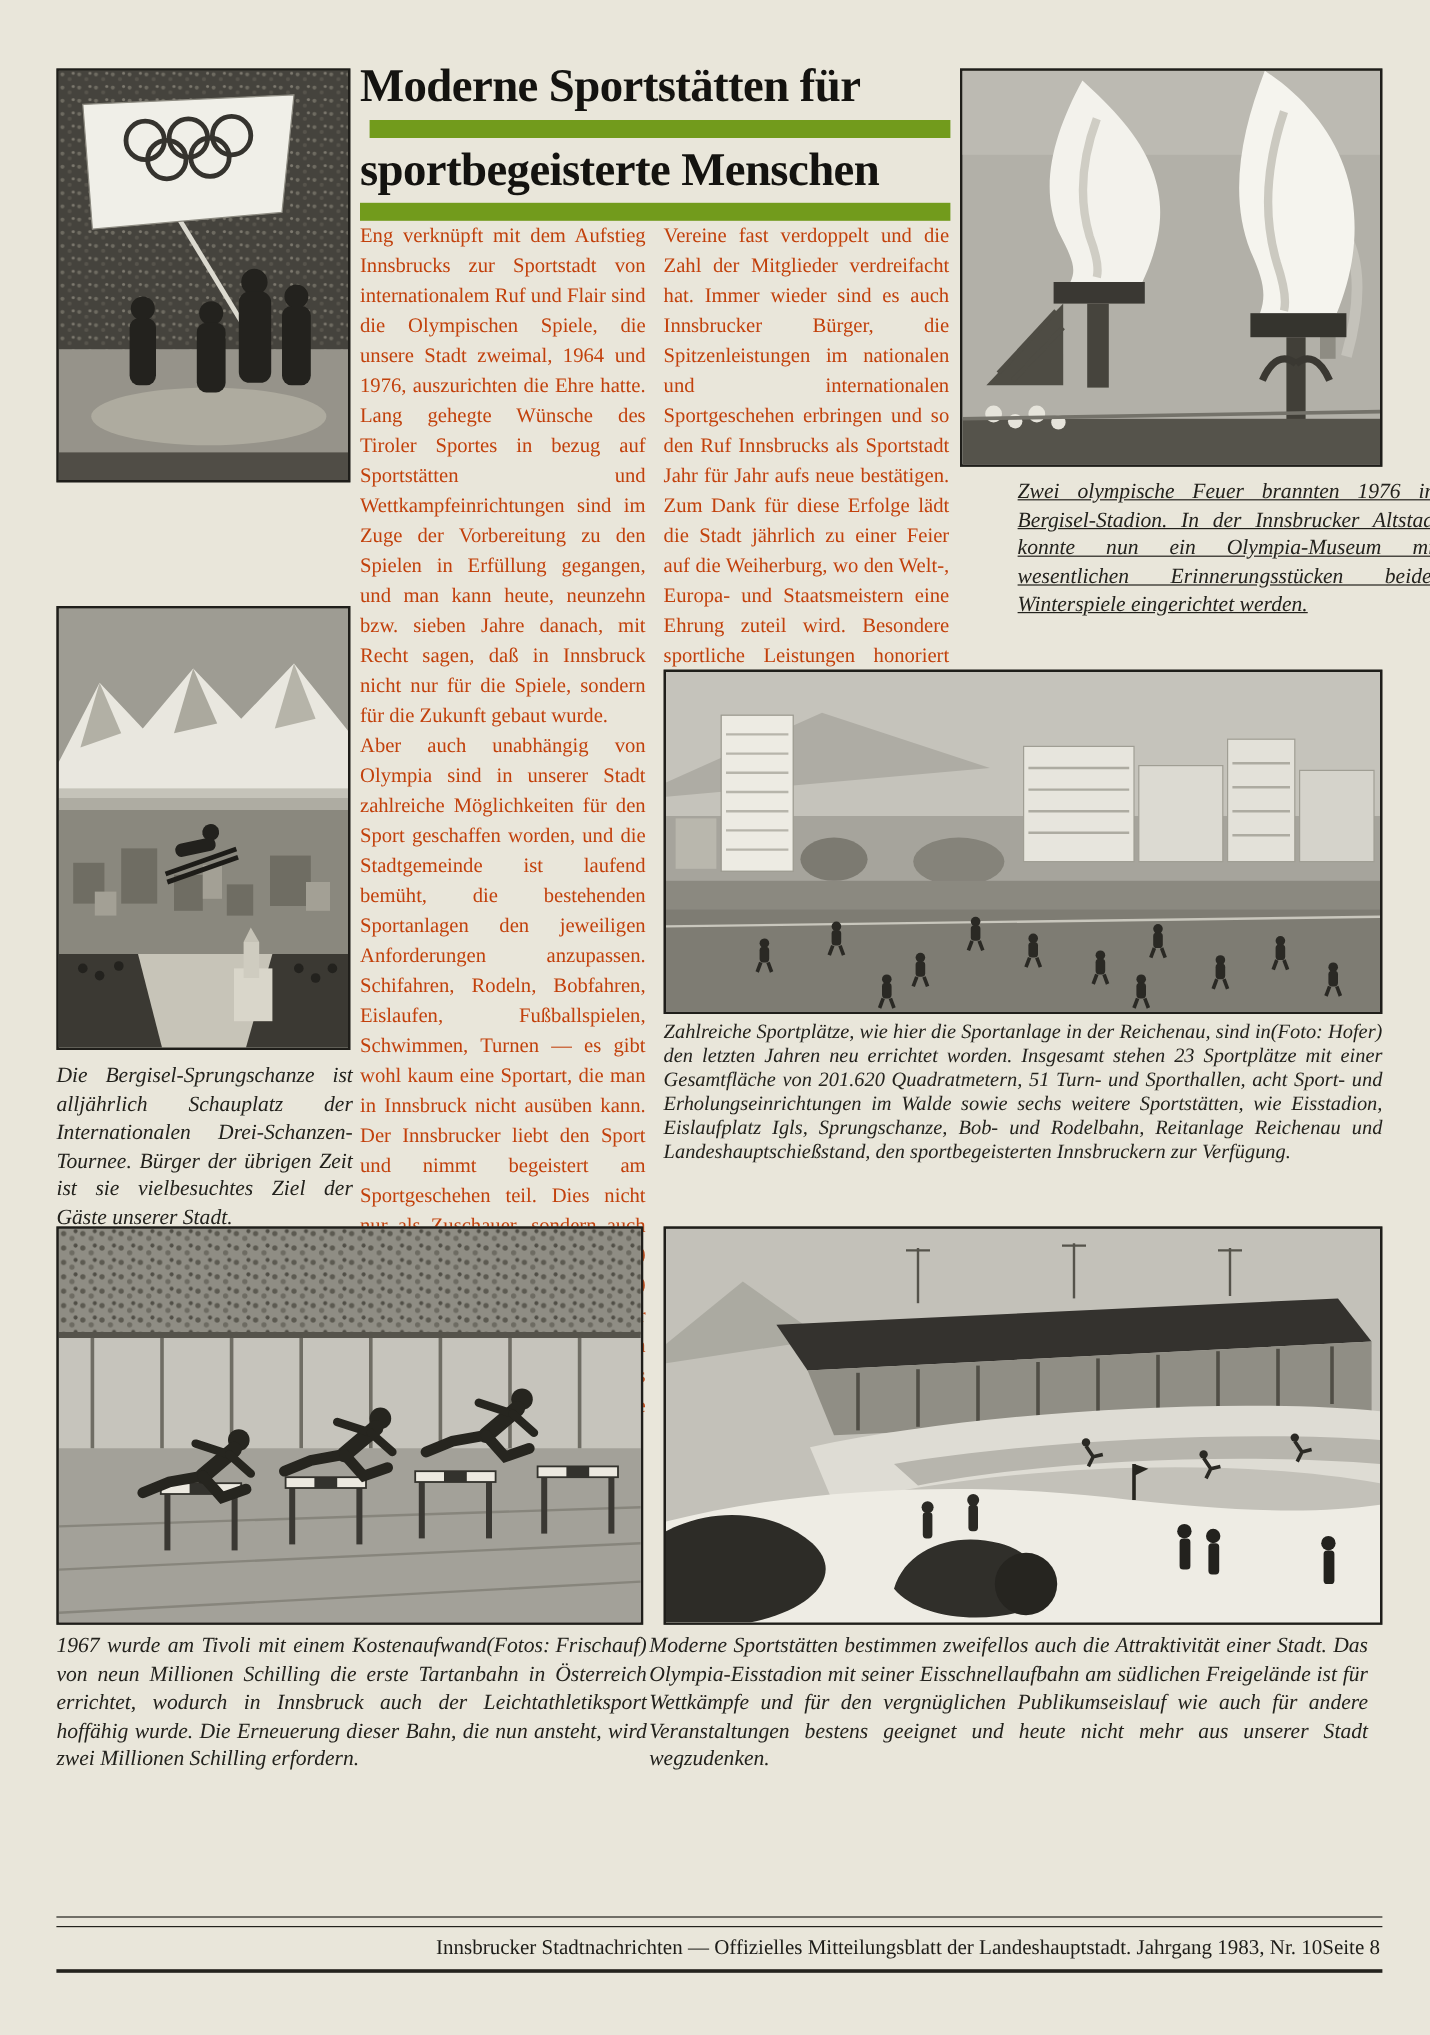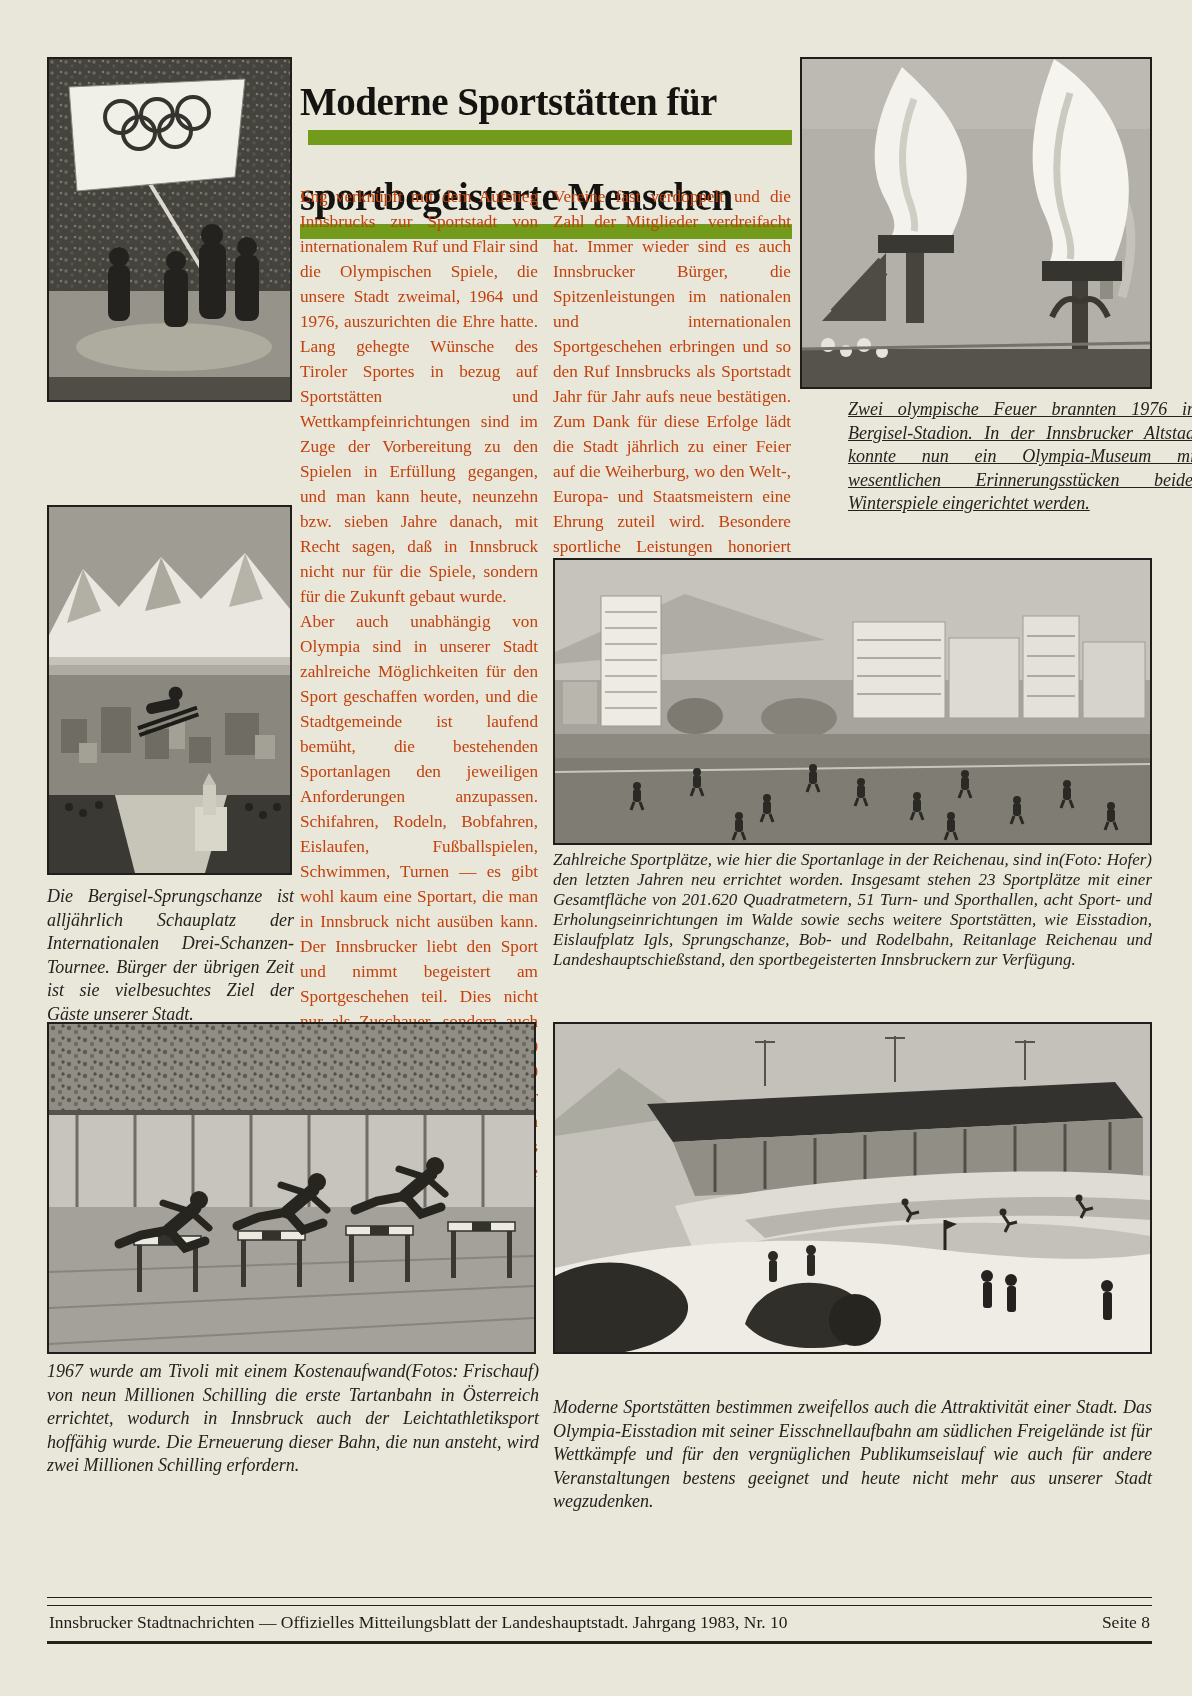--- a/index.html
+++ b/index.html
@@ -7,21 +7,21 @@
   body { background:#d8d5c9; font-family:"Liberation Serif","DejaVu Serif",serif; }
   .page {
     position:relative; width:1192px; height:1696px; margin:0 auto;
     background:var(--pagebg); color:var(--ink); overflow:hidden;
   }
   .abs { position:absolute; }
   
   .headline { left:300px; top:50px; width:492px; }
   .headline h1 {
     font-size:39px; font-weight:bold; letter-spacing:-0.5px;
-    line-height:44px; color:#141310; white-space:nowrap;margin-top:30px;
+    line-height:44px; color:#141310; white-space:nowrap;
   }
   .green-bar { height:15px; background:var(--accent); margin:6px 0 5px 8px; }
   .green-bar.second { margin:5px 0 0 0; }
   
   .bodycol {
     width:238px; font-size:17.2px; line-height:25px; text-align:justify;
     hyphens:auto; -webkit-hyphens:auto; color:#c2410c;
   }
   .bodycol p + p { margin-top:0; }
   
@@ -32,21 +32,21 @@
     font-style:italic; font-size:18px; line-height:23.5px;
     text-align:justify; color:#23221d; hyphens:auto; -webkit-hyphens:auto;
   }
   .caption .credit { float:right; font-style:italic; }
   .caption.tight { font-size:17px; line-height:20px; }
   
   .footer { left:47px; top:1597px; width:1105px; font-size:17.5px; }
   .footer .rule-a { border-top:1.5px solid #23221d; }
   .footer .bar {
     margin-top:7px; border-top:1px solid #23221d; border-bottom:3px solid #23221d;
-    display:flex; justify-content:space-between; padding:6px 2px 8px 2px;
+    display:flex; justify-content:flex-end; padding:6px 2px 8px 2px;
   }
 </style>
 </head>
 <body>
 
 <div class="page">
 
   <div class="abs headline">
     <h1>Moderne Sportstätten für</h1>
     <div class="green-bar"></div>
@@ -345,21 +345,21 @@
           <circle cx="432" cy="252" r="6"></circle>
         <rect x="452" y="262" width="9" height="26" rx="3"></rect>
           <circle cx="456" cy="256" r="6"></circle>
         <rect x="548" y="268" width="9" height="28" rx="3"></rect>
           <circle cx="552" cy="262" r="6"></circle>
       </g>
       <line x1="390" y1="226" x2="390" y2="196" stroke="#26251f" stroke-width="3"></line>
       <polygon points="390,196 402,200 390,206" fill="#26251f"></polygon>
     </svg>
   </div>
-  <div class="abs caption" style="left:553px; top:1360px; width:599px;margin-top:36px;">Moderne Sportstätten bestimmen zweifellos auch die Attraktivität einer Stadt. Das Olympia-Eisstadion mit seiner Eisschnellaufbahn am südlichen Freigelände ist für Wettkämpfe und für den vergnüglichen Publikumseislauf wie auch für andere Veranstaltungen bestens geeignet und heute nicht mehr aus unserer Stadt wegzudenken.</div>
+  <div class="abs caption" style="left:541px; top:1360px; width:599px;">Moderne Sportstätten bestimmen zweifellos auch die Attraktivität einer Stadt. Das Olympia-Eisstadion mit seiner Eisschnellaufbahn am südlichen Freigelände ist für Wettkämpfe und für den vergnüglichen Publikumseislauf wie auch für andere Veranstaltungen bestens geeignet und heute nicht mehr aus unserer Stadt wegzudenken.</div>
 
   <div class="abs footer">
     <div class="rule-a"></div>
     <div class="bar">
       <span>Innsbrucker Stadtnachrichten — Offizielles Mitteilungsblatt der Landeshauptstadt. Jahrgang 1983, Nr. 10</span>
       <span>Seite 8</span>
     </div>
   </div>
 
 </div>

